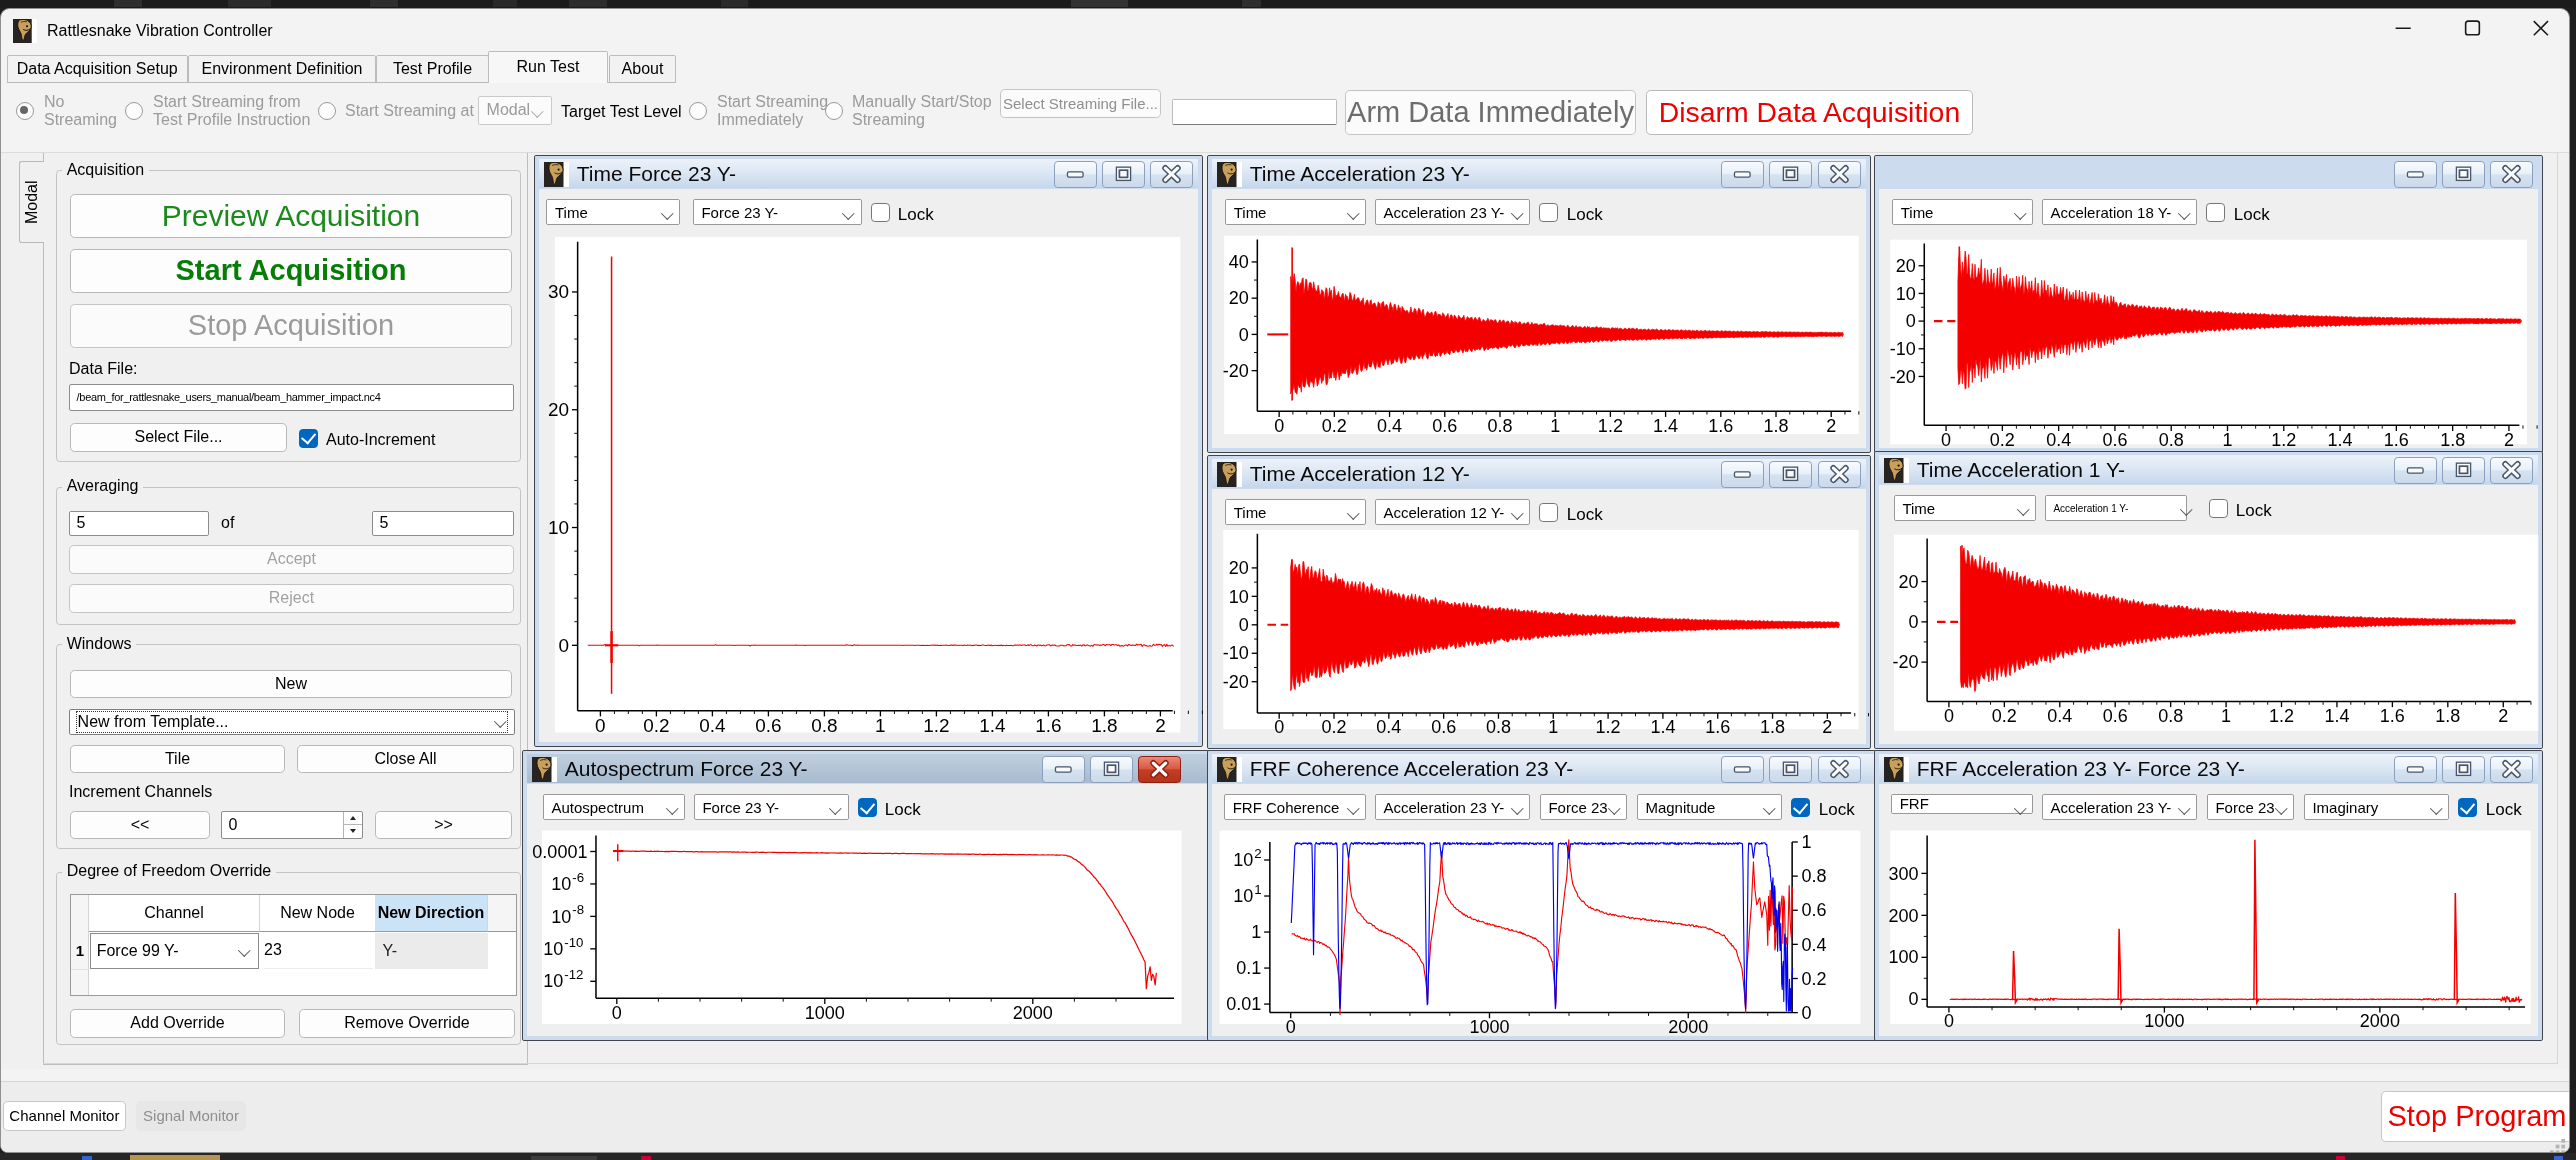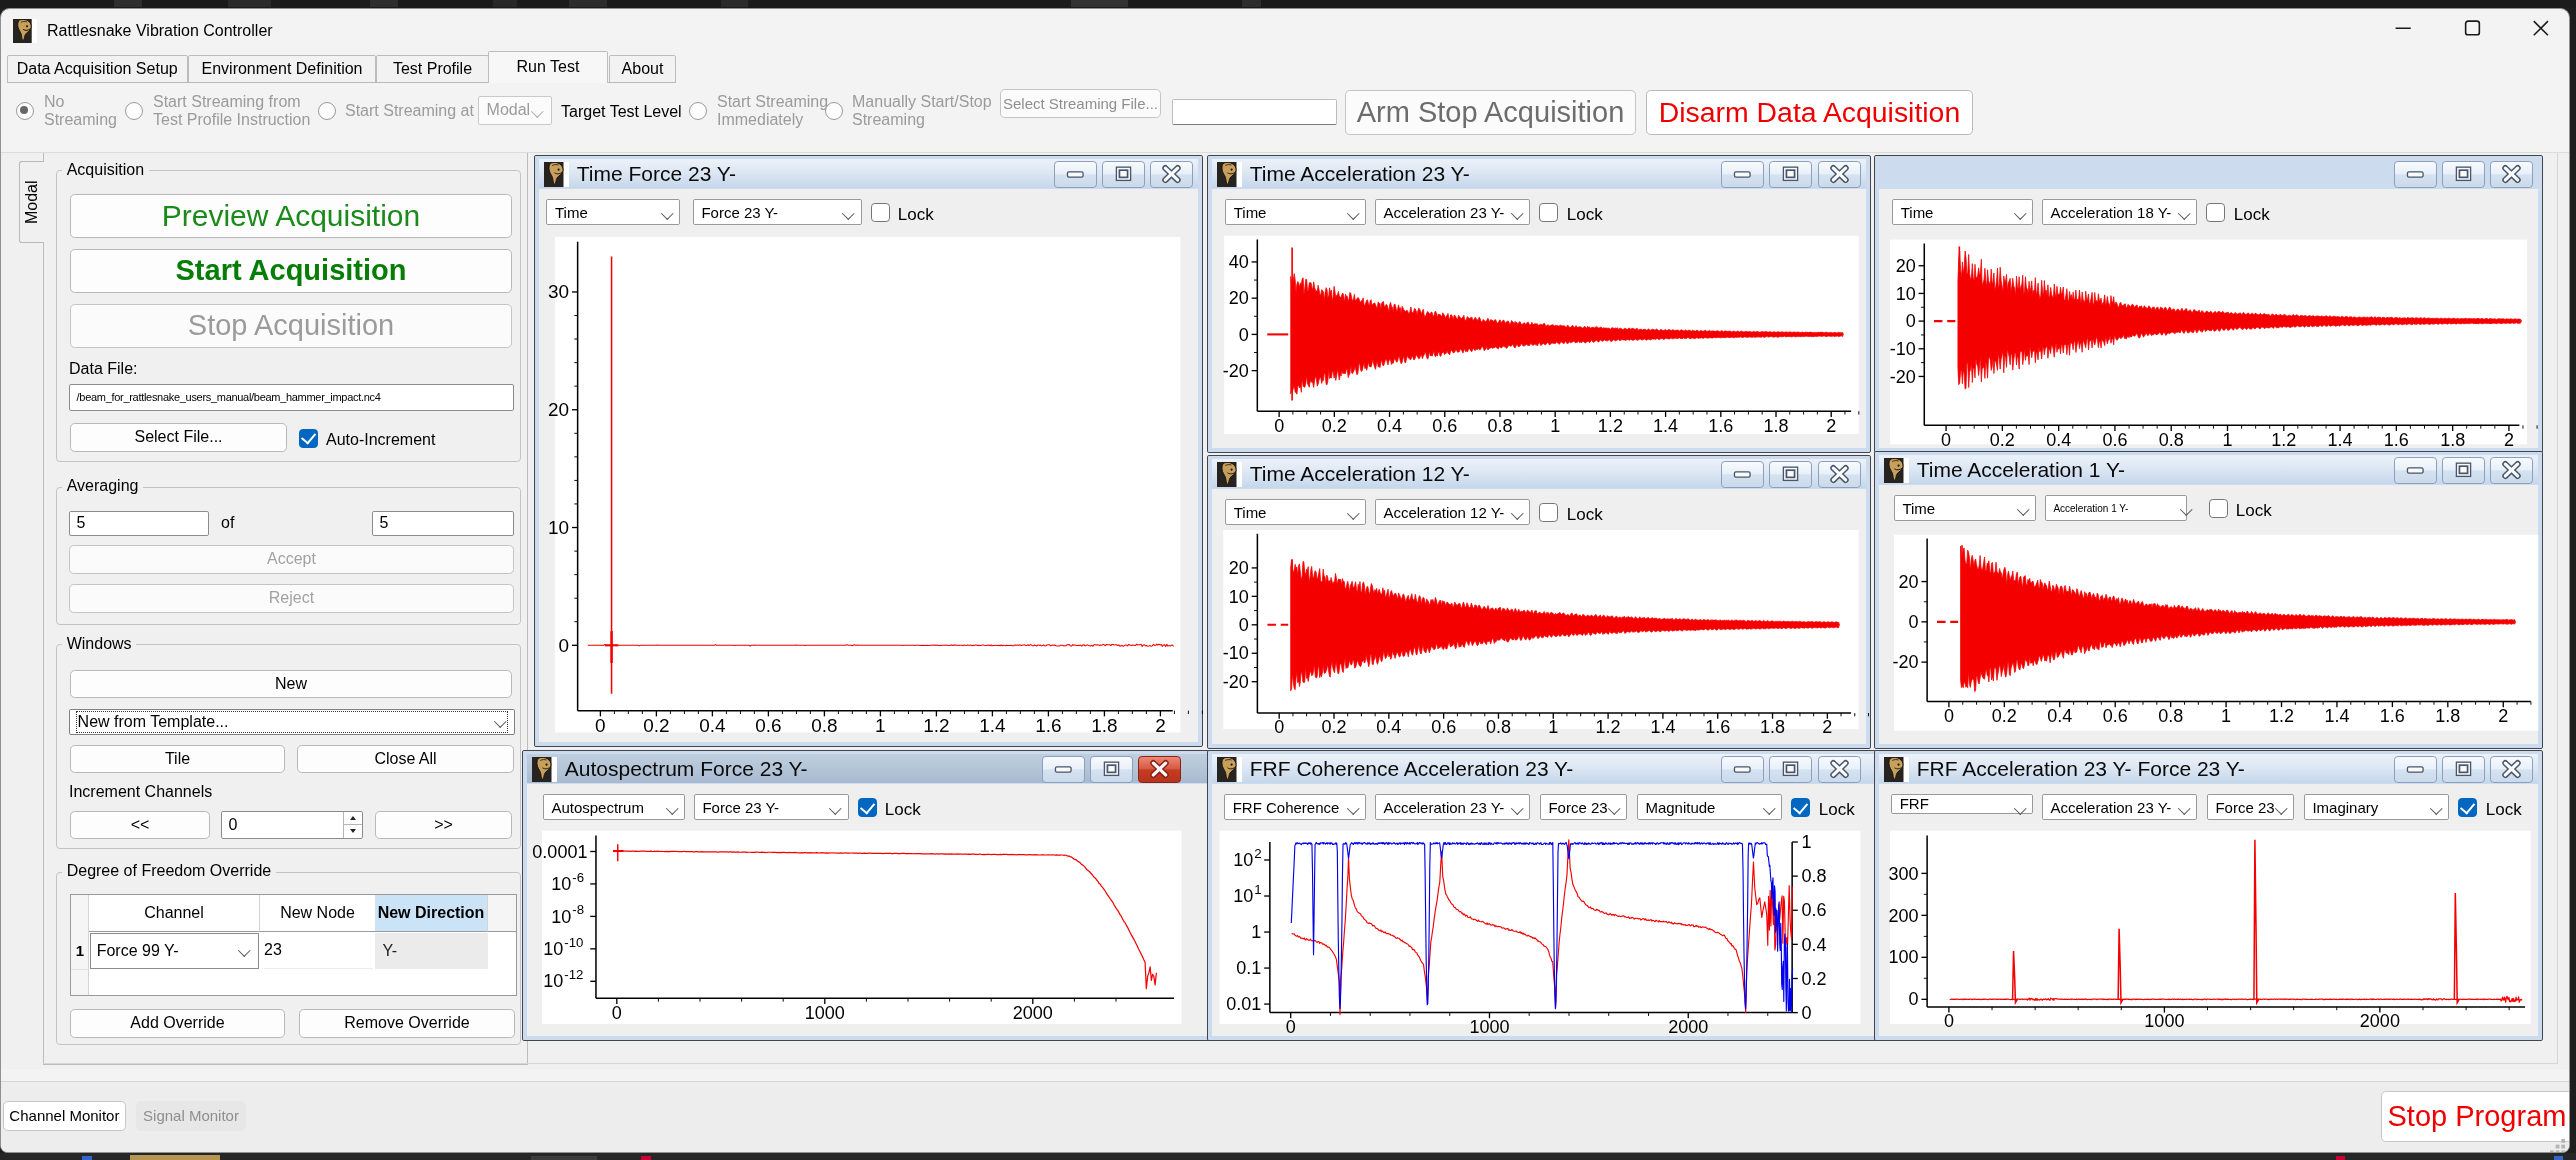--- a/index.html
+++ b/index.html
@@ -84,21 +84,21 @@
 <div class="glbl" style="left:344px;top:93px;">Start Streaming at</div>
 <div class="combo" style="left:477px;top:87px;width:74px;height:29px;color:#9b9b9b;background:#fbfbfb;border-color:#c9c9c9;">Modal</div>
 <div class="chev" style="left:532px;top:98px;border-color:#a9a9a9;"></div>
 <div class="lbl" style="left:560px;top:94px;font-size:16px;">Target Test Level</div>
 <div class="radio" style="left:688px;top:93px;"></div>
 <div class="glbl" style="left:716px;top:84px;">Start Streaming<br>Immediately</div>
 <div class="radio" style="left:824px;top:93px;"></div>
 <div class="glbl" style="left:851px;top:84px;">Manually Start/Stop<br>Streaming</div>
 <div class="btn dis" style="left:999px;top:80px;width:161px;height:29px;font-size:15px;color:#8f8f8f;">Select Streaming File...</div>
 <div class="inp" style="left:1171px;top:90px;width:165px;height:26.5px;border-color:#bdbdbd;border-bottom-color:#7a7a7a;"></div>
-<div class="btn dis" style="left:1344px;top:81px;width:291px;height:45px;font-size:29px;color:#6d6d6d;">Arm Stop Acquisition</div>
+<div class="btn dis" style="left:1344px;top:81px;width:291px;height:45px;font-size:29px;color:#6d6d6d;">Arm Data Immediately</div>
 <div class="btn" style="left:1645px;top:81px;width:327px;height:45px;font-size:28.4px;color:#ee0000;background:#fff;">Disarm Data Acquisition</div>
 <div class="abs" style="left:0;top:143px;width:2568px;height:0.9px;background:#dcdcdc;"></div>
 <div class="abs" style="left:0;top:144px;width:2568px;height:916px;background:#f0f0f0;"></div>
 <div class="abs" style="left:42px;top:144px;width:485px;height:912px;border:0.9px solid #bdbdbd;border-top:none;background:#f0f0f0;"></div>
 <div class="abs" style="left:18px;top:152px;width:25px;height:82px;border:0.9px solid #b9b9b9;border-right:none;border-radius:2.8px 0 0 2.8px;background:#f0f0f0;"></div>
 <div class="lbl" style="left:18px;top:152px;width:25px;height:82px;writing-mode:vertical-rl;transform:rotate(180deg);display:flex;align-items:center;justify-content:center;">Modal</div>
 <div class="gbox" style="left:55px;top:161px;width:465px;height:292px;"></div>
 <div class="glab" style="left:61px;top:152px;">Acquisition</div>
 <div class="btn" style="left:69px;top:185px;width:442px;height:44px;font-size:30px;color:#1b8a1b;">Preview Acquisition</div>
 <div class="btn" style="left:69px;top:240px;width:442px;height:44px;font-size:29px;color:#067d06;font-weight:bold;">Start Acquisition</div>

